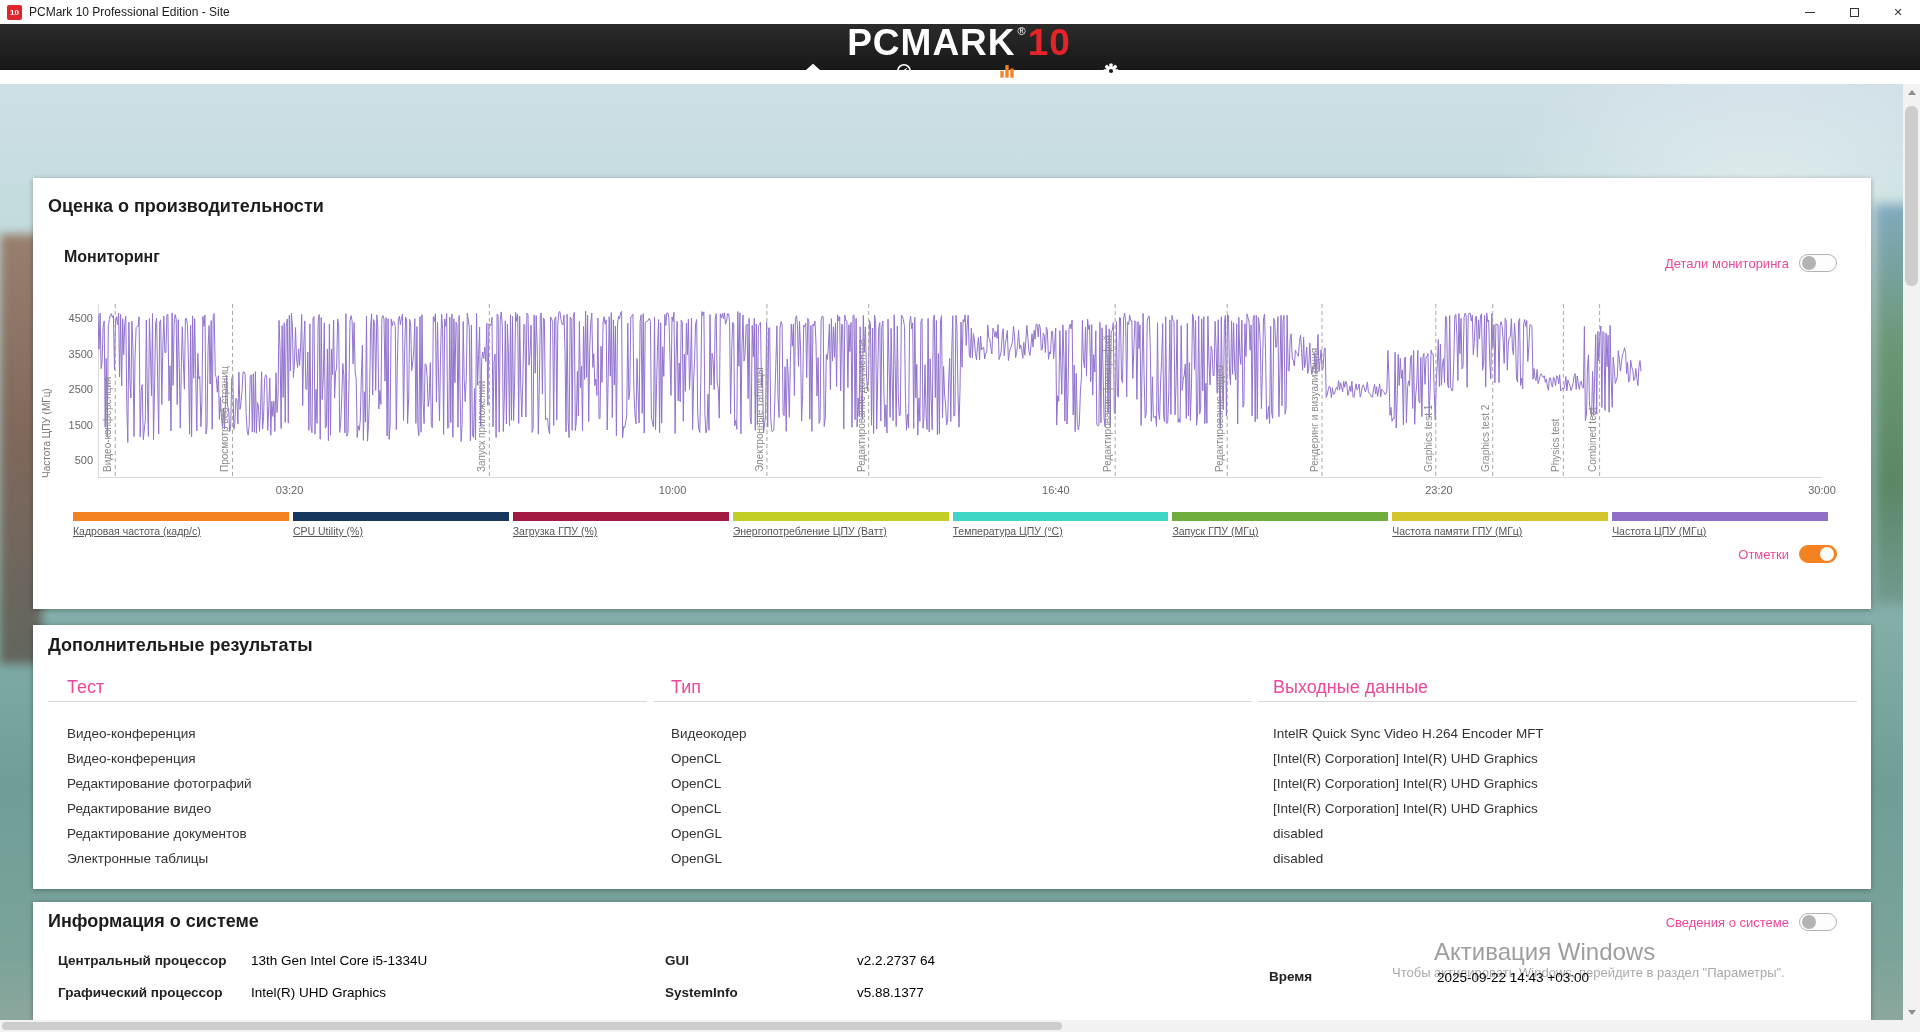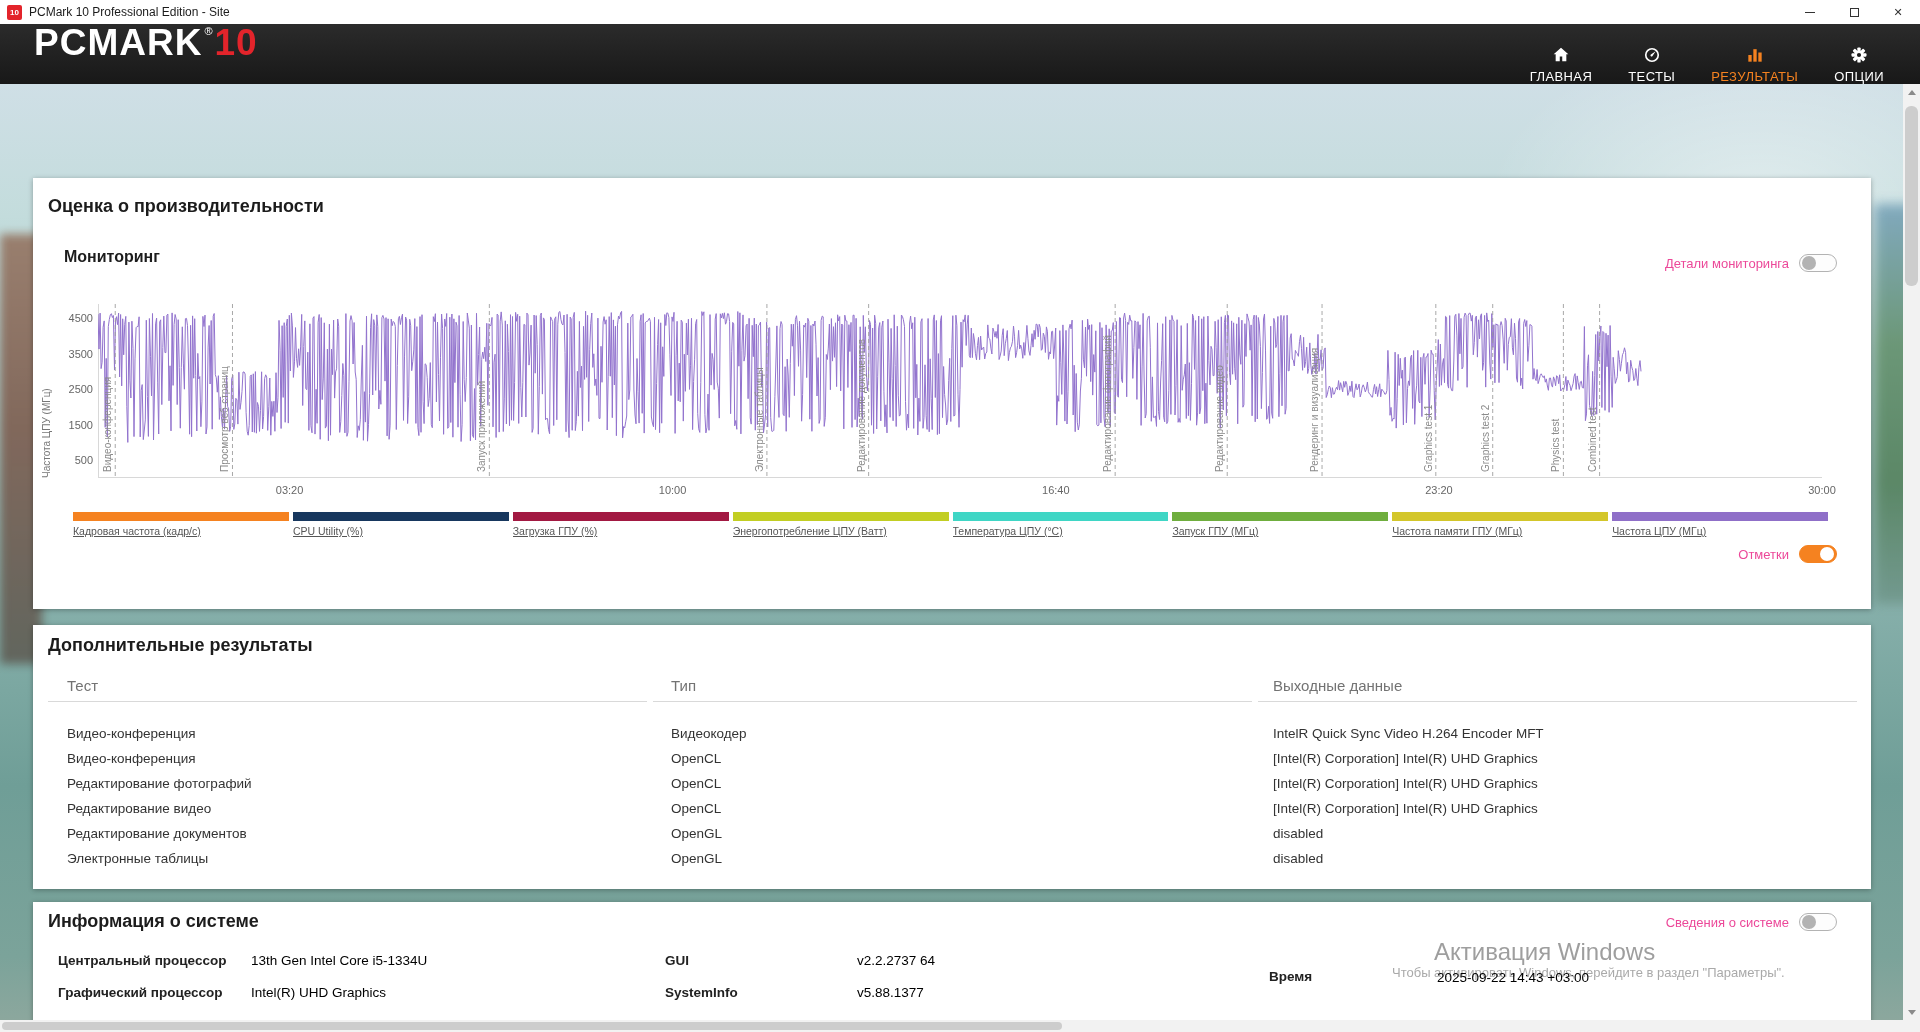--- a/index.html
+++ b/index.html
@@ -10,21 +10,21 @@
   .titlebar { position:absolute; top:0; left:0; right:0; height:24px; background:#ffffff; display:flex; align-items:center; justify-content:space-between; }
   .tb-left { display:flex; align-items:center; gap:7px; padding-left:7px; }
   .app-ico { width:15px; height:15px; background:#E3242B; border-radius:2px; color:#fff; font-size:8px; font-weight:bold; display:flex; align-items:center; justify-content:center; }
   .tb-title { font-size:12px; color:#1b1b1b; }
   .tb-controls { display:flex; height:24px; }
   .win-btn { width:44px; height:24px; display:flex; align-items:center; justify-content:center; color:#333; font-size:11px; }
   .glyph-min { width:10px; height:1px; background:#333; }
   .glyph-max { width:9px; height:9px; border:1px solid #333; }
 
   
-  .app-header { position:absolute; top:24px; left:0; right:0; height:60px; background:linear-gradient(180deg,#2b2b2b 0%,#181818 100%); display:flex; justify-content:space-between; padding:0 36px 0 34px; }
+  .app-header { position:absolute; top:24px; left:0; right:0; height:46px; background:linear-gradient(180deg,#2b2b2b 0%,#181818 100%); display:flex; align-items:center; justify-content:space-between; padding:0 36px 0 34px;flex-direction:column; }
   .logo { display:flex; align-items:flex-start; color:#fff; font-weight:800; font-size:37px; letter-spacing:1px; line-height:1; }
   .logo .reg { font-size:11px; margin:2px 1px 0 2px; font-weight:400; }
   .logo .ten { color:#E3242B; }
   .main-nav { display:flex; gap:36px; align-items:flex-end; }
   .nav-item { display:flex; flex-direction:column; align-items:center; gap:4px; color:#ffffff; font-size:13px; letter-spacing:.4px; cursor:pointer; }
   .nav-item.active { color:#F58220; }
   .nav-icon { width:20px; height:20px; display:block; }
 
   
   .content { position:absolute; top:84px; left:0; right:0; bottom:0;
@@ -63,21 +63,21 @@
   .xtick { position:absolute; top:306px; transform:translateX(-50%); font-size:11px; color:#666; }
   .legend { position:absolute; left:40px; top:334px; width:1755px; display:flex; gap:4px; }
   .legend-item { flex:1 1 0; min-width:0; }
   .legend-bar { height:9px; width:100%; }
   .legend-label { margin-top:4px; font-size:10.5px; color:#555; white-space:nowrap; overflow:hidden;text-decoration:underline; }
   .marks-row { top:367px; right:34px; }
   .details-row { top:76px; right:34px; }
 
   
   .card-add { top:541px; height:264px; }
-  .col-head { position:absolute; top:52px; font-size:15px; color:#737373;text-align:center; }
+  .col-head { position:absolute; top:52px; font-size:18px; color:#ec4899;text-align:center; }
   .head-line { position:absolute; top:76px; height:1px; background:#d9d9d9; }
   .add-rows { position:absolute; top:96px; left:0; right:0; }
   .tr { position:relative; height:25px; line-height:25px; font-size:13.5px; color:#333; }
   .td { position:absolute; top:0; white-space:nowrap; }
   .td0 { left:34px; } .td1 { left:638px; } .td2 { left:1240px; }
 
   
   .card-sys { top:818px; height:130px; }
   .si-label { position:absolute; font-size:13.5px; font-weight:700; color:#222; line-height:20px; white-space:nowrap; }
   .si-value { position:absolute; font-size:13.5px; color:#000000; line-height:20px; white-space:nowrap; }

